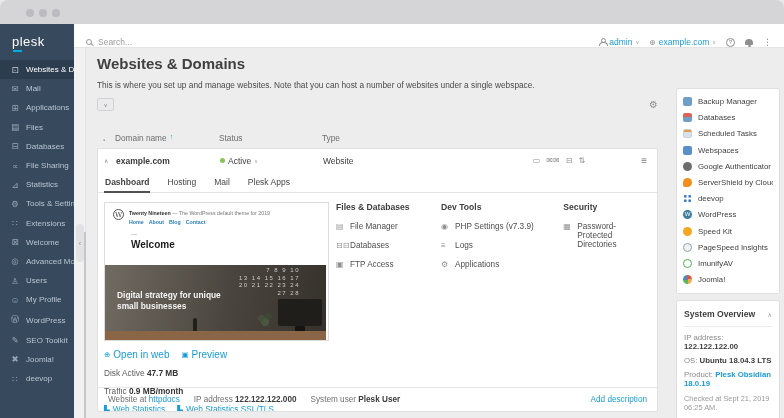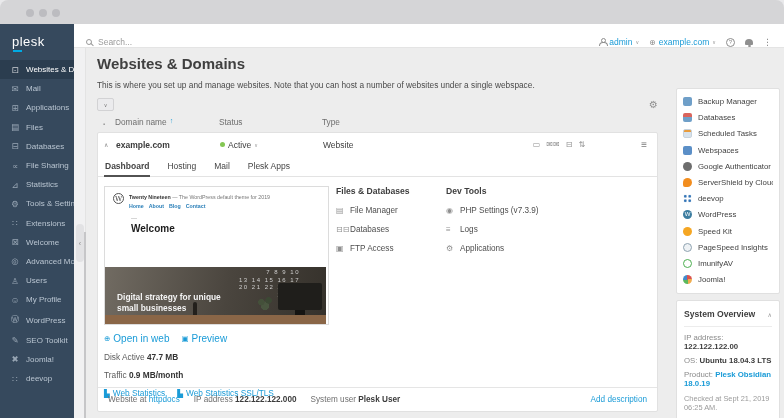--- a/index.html
+++ b/index.html
@@ -47,21 +47,21 @@
 .strip{width:12px;background:#f1f1f2;position:relative;flex-shrink:0;border-right:1px solid #e3e3e3}
 .pill{position:absolute;top:176px;left:2px;width:8px;height:38px;background:#e2e2e4;border-radius:4px;display:flex;align-items:center;justify-content:center;color:#8a8a8a;font-size:7px;cursor:pointer}
 .sb-thumb{position:absolute;right:-1px;top:184px;width:2px;height:186px;background:#c6c6c8}
 
 .main{flex:1;padding:0 10px 0 11px;display:flex;flex-direction:column;min-width:0}
 .pg-title{margin-top:7px;font-size:15px;font-weight:bold;color:#404040}
 .pg-desc{margin-top:8px;font-size:8.3px;color:#4a4a4a}
 .btn-row{margin-top:8px;display:flex;align-items:center;justify-content:space-between}
 .mini-btn{width:17px;height:13px;background:#ebebed;border:1px solid #d2d2d4;border-radius:2px;font-size:5px;color:#777;display:flex;align-items:center;justify-content:center;cursor:pointer}
 .gear{font-size:10px;color:#8f8f8f;cursor:pointer}
-.thead{margin-top:6px;display:flex;align-items:flex-end;font-size:8.3px;color:#6e6e6e;padding:0 10px 0 6px}
+.thead{margin-top:22px;display:flex;align-items:flex-end;font-size:8.3px;color:#6e6e6e;padding:0 10px 0 6px}
 .th-collapse{width:12px;color:#9a9a9a;font-size:6px;cursor:pointer}
 .th-name{width:104px;display:flex;gap:3px;cursor:pointer}
 .sort-up{color:#1a9bd7;font-size:7px}
 .th-status{width:103px;cursor:pointer}
 .th-type{flex:1;cursor:pointer}
 
 .card{margin-top:5px;background:#fff;border:1px solid #e1e1e1;border-radius:2px;flex:1;margin-bottom:6px;display:flex;flex-direction:column;min-height:0;overflow:hidden}
 .drow{display:flex;align-items:center;padding:6px 10px 5px 6px;font-size:8.5px;color:#3e3e3e}
 .chev{width:12px;color:#8a8a8a;font-size:6px;cursor:pointer}
 .d-name{width:104px;font-weight:bold;color:#3c3c3c;cursor:pointer}
@@ -78,39 +78,39 @@
 
 .dash{display:flex;padding:9px 6px 0;flex:1;min-height:0}
 .dleft{width:225px;flex-shrink:0}
 .shot{width:225px;height:139px;border:1px solid #dcdcdc;background:#fff;position:relative;overflow:hidden;cursor:pointer}
 .wplogo{position:absolute;top:6px;left:8px;width:11px;height:11px;border:1px solid #555;border-radius:50%;font-size:7px;color:#444;display:flex;align-items:center;justify-content:center;font-family:"DejaVu Serif",serif}
 .brandline{position:absolute;top:7px;left:24px;font-size:5.3px;color:#777;white-space:nowrap;width:195px;overflow:hidden}
 .brand{font-weight:bold;color:#333}
 .shot-nav{position:absolute;top:16px;left:24px;display:flex;gap:5px;font-size:5.3px;color:#2a7fb8;font-weight:bold}
 .sepdash{position:absolute;top:28px;left:26px;color:#999;font-size:6px}
 .welcome{position:absolute;top:36px;left:26px;font-size:10px;font-weight:bold;color:#1d1d1d}
-.hero{position:absolute;left:0;right:2px;bottom:0;height:57px;background:linear-gradient(100deg,#716b62,#4a453e 55%,#35312b)}
+.hero{position:absolute;left:0;right:2px;bottom:0;height:75px;background:linear-gradient(100deg,#716b62,#4a453e 55%,#35312b)}
 .hero-text{position:absolute;left:12px;top:25px;width:110px;font-size:8.4px;font-weight:bold;color:#f4f4f4;line-height:10.5px}
 .cal{position:absolute;right:26px;top:2px;text-align:right;font-size:6px;color:#ddd;line-height:7.5px;letter-spacing:1.5px;opacity:.9}
 .desk{position:absolute;left:0;right:0;bottom:0;height:9px;background:#8a6647}
 .imac{position:absolute;right:4px;bottom:14px;width:44px;height:27px;background:#1f1e1b;border-radius:2px}
 .imac::after{content:"";position:absolute;left:17px;bottom:-5px;width:10px;height:5px;background:#151412}
 .plant{position:absolute;right:52px;bottom:11px;width:18px;height:18px;background:radial-gradient(circle at 30% 40%,#44503a 3px,transparent 3.5px),radial-gradient(circle at 70% 30%,#3c4834 3px,transparent 3.5px),radial-gradient(circle at 50% 60%,#4a5640 4px,transparent 4.5px)}
 .bottle{position:absolute;left:88px;bottom:9px;width:4px;height:13px;background:#23201c;border-radius:2px 2px 0 0}
 .linkrow{display:flex;gap:12px;margin-top:8px;font-size:10px}
 .bl{color:#1a9bd7;display:flex;align-items:center;gap:3px;cursor:pointer}
 .bl .ic{font-size:7.5px}
 .g-openweb::before{content:"⊕"}.g-preview::before{content:"▣"}.g-chart::before{content:"▙"}
 .stat-line{margin-top:8px;font-size:8.3px;color:#5c5c5c}
 .stat-line b{color:#333}
 .statlinks{display:flex;gap:12px;margin-top:8px;font-size:8.3px}
 .dcol{margin-left:7px}
 .dcol1{width:103px}.dcol2{width:121px}.dcol3{width:92px}
 .dcol h4{font-size:8.6px;color:#3e3e3e;margin-bottom:10px;font-weight:bold}
-.ditem{display:flex;gap:5px;font-size:8.2px;color:#4e4e4e;margin-bottom:10px;align-items:center;cursor:pointer}
+.ditem{display:flex;gap:5px;font-size:8.2px;color:#4e4e4e;margin-bottom:10px;align-items:flex-start;cursor:pointer}
 .ditem .ic{color:#8f8f8f;font-size:8px;width:9px;flex-shrink:0}
 .g-fm::before{content:"▤"}.g-ftp::before{content:"▣"}.g-php::before{content:"◉"}
 .g-logs::before{content:"≡"}.g-gear::before{content:"⚙"}.g-pass::before{content:"▦"}
 .rfoot{margin-top:auto;border-top:1px solid #e5e5e5;padding:7px 10px;display:flex;align-items:flex-end;font-size:8.2px;color:#6f6f6f;gap:14px}
 .rfoot b{color:#3c3c3c}
 .blue{color:#1a9bd7;cursor:pointer}
 .adddesc{margin-left:auto;color:#1a9bd7;cursor:pointer}
 
 .right-col{width:116px;flex-shrink:0;padding:40px 4px 0 8px;display:flex;flex-direction:column;min-height:0;overflow:hidden}
 .rcard{background:#fff;border:1px solid #e0e0e0;border-radius:2px;padding:8px 6px 2px}
@@ -378,20 +378,27 @@
               <div class="ditem">
                   <span class="ic g-logs"></span>
                   <span>Logs</span>
                 </div>
               <div class="ditem">
                   <span class="ic g-gear"></span>
                   <span>Applications</span>
                 </div>
             </div>
 
+            <div class="dcol dcol3">
+              <h4>Security</h4>
+              <div class="ditem">
+                  <span class="ic g-pass"></span>
+                  <span>Password-Protected Directories</span>
+                </div>
+            </div>
           </div>
 
           <div class="rfoot">
             <span><span>Website at</span> <span class="blue">httpdocs</span></span>
             <span><span>IP address</span> <b>122.122.122.000</b></span>
             <span><span>System user</span> <b>Plesk User</b></span>
             <span class="adddesc">Add description</span>
           </div>
         </div>
       </div>

